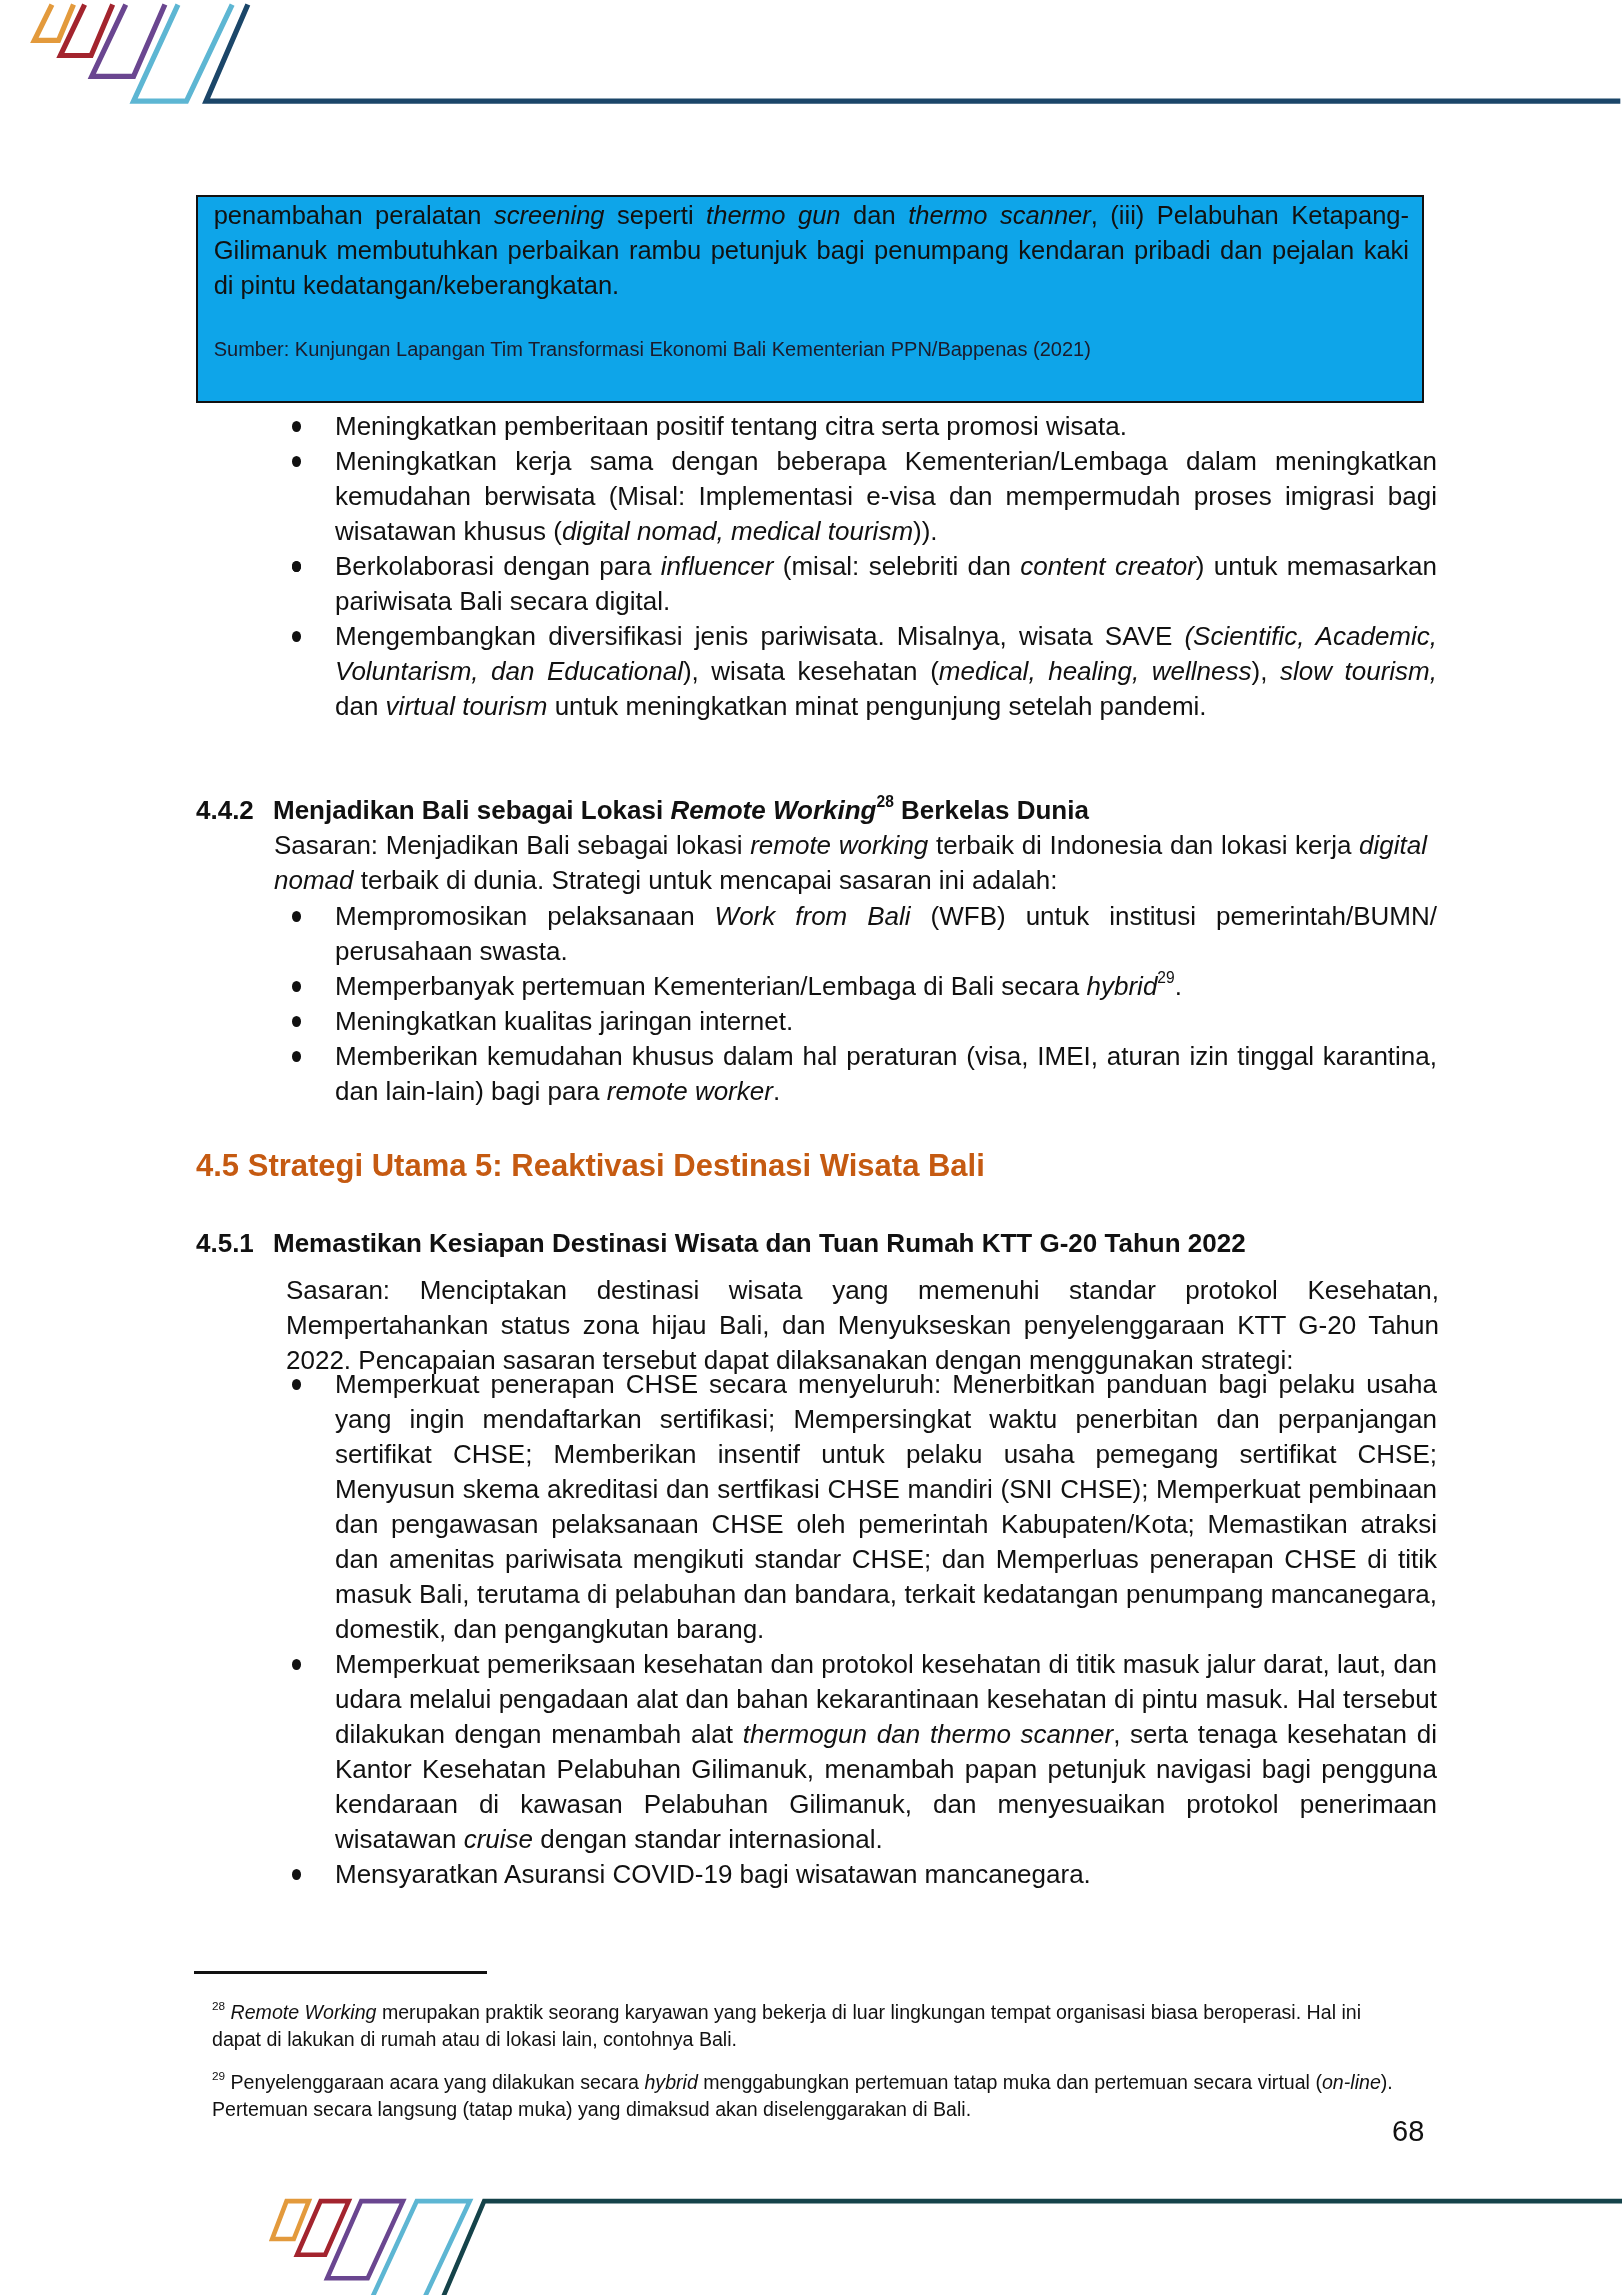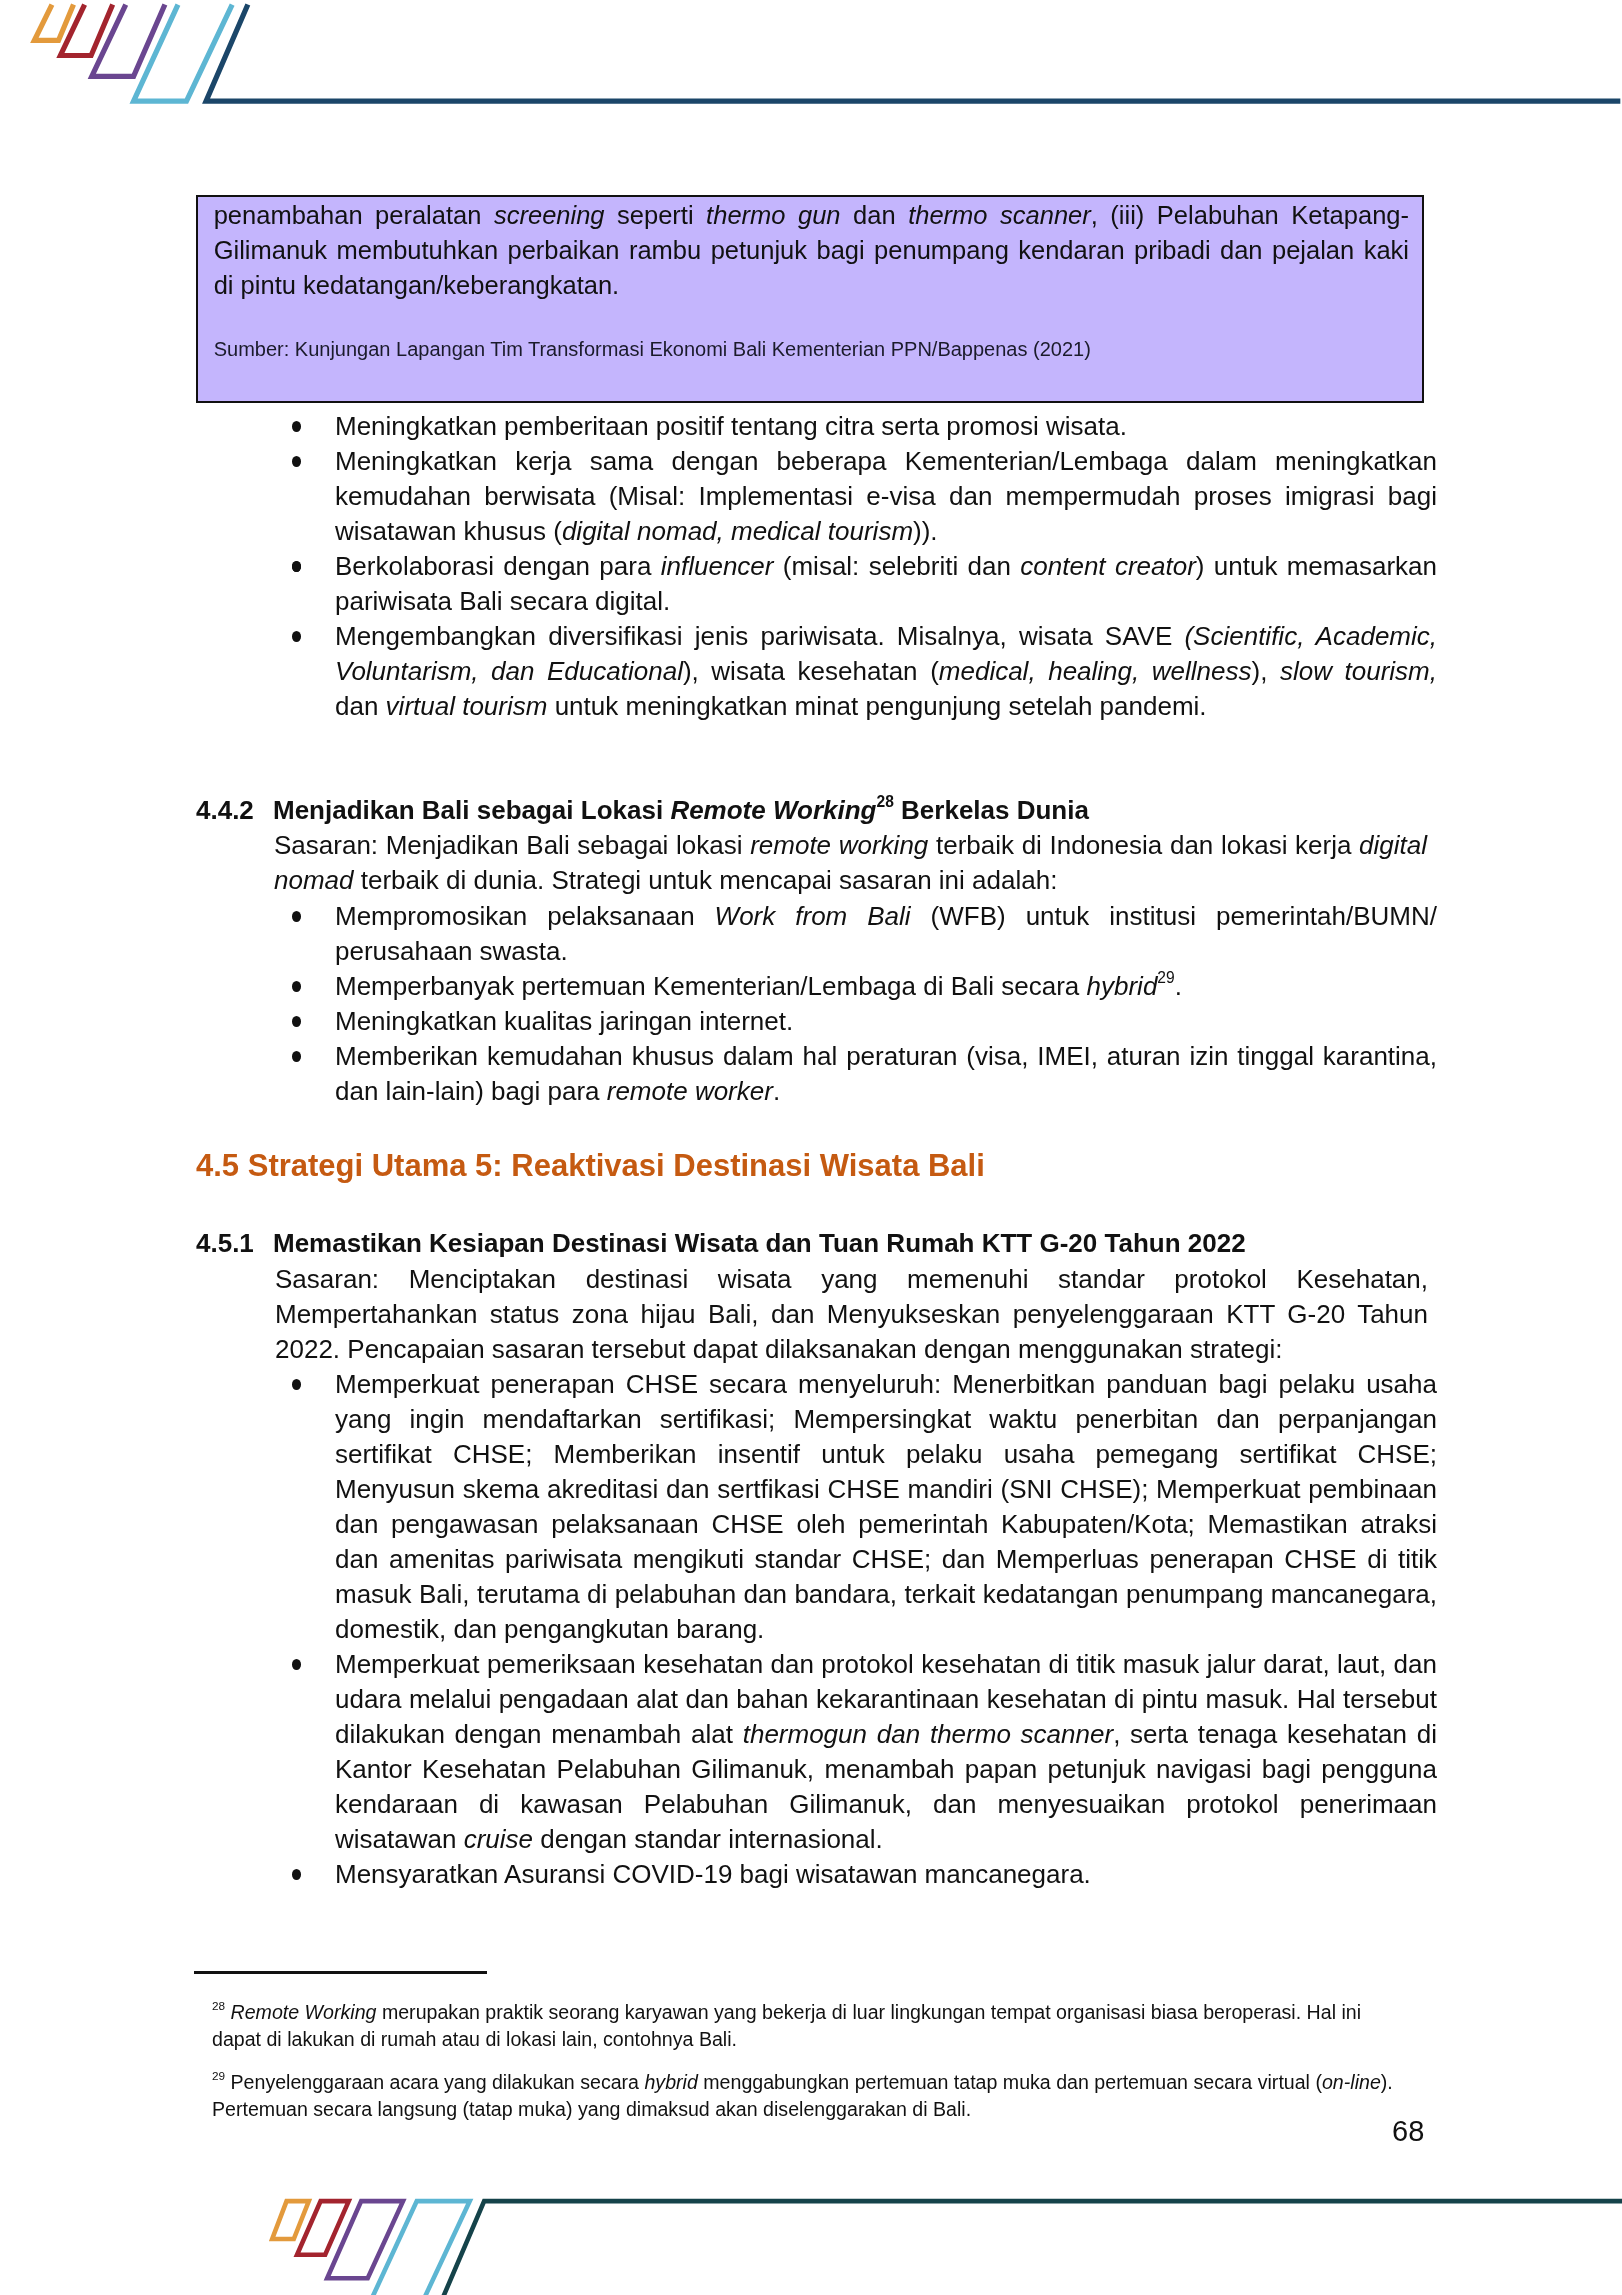--- a/index.html
+++ b/index.html
@@ -3,21 +3,21 @@
 <meta charset="utf-8">
 <style>
   html, body { margin:0; padding:0; background:#ffffff; }
   body { width:1622px; height:2295px; position:relative; overflow:hidden;
          font-family:"Liberation Sans", "DejaVu Sans", sans-serif; color:#111111; }
   .deco { position:absolute; left:0; width:1622px; pointer-events:none; }
   .deco-top { top:0; height:111px; }
   .deco-bottom { top:2186px; height:110px; }
 
   .box { position:absolute; left:196px; top:195px; width:1228px; height:208px;
-         background:#c4b5fd; border:2px solid #111111; box-sizing:border-box;
+         background:#0ea5e9; border:2px solid #111111; box-sizing:border-box;
          padding:0 13px 0 15.7px; }
   .box p { margin:0; font-size:25.5px; line-height:35px; text-align:justify; }
   .box .body-text { position:absolute; left:15.7px; right:13px; top:1.3px; }
   .box .source { position:absolute; left:15.7px; top:139px; font-size:20px; line-height:26px; color:#1b1b2b; }
   ul.bul { list-style:none; margin:1px; padding:0; position:absolute; left:291px; width:1145px; }
   ul.bul li { position:relative; padding-left:43px; font-size:26px; line-height:35px;
               text-align:justify; }
   ul.bul li .dot { position:absolute; left:0; top:12.4px; width:9.2px; height:10.5px;
                    border-radius:50%; background:#111; }
   .h3 { position:absolute; left:196px; font-weight:bold; font-size:26px; line-height:35px; white-space:nowrap; }
@@ -67,21 +67,21 @@
     <li><span class="dot"></span><span><span>Memperbanyak pertemuan Kementerian/Lembaga di Bali secara </span><i>hybrid</i><sup>29</sup><span>.</span></span></li>
     <li><span class="dot"></span><span><span>Meningkatkan kualitas jaringan internet.</span></span></li>
     <li><span class="dot"></span><span><span>Memberikan kemudahan khusus dalam hal peraturan (visa, IMEI, aturan izin tinggal karantina, dan lain-lain) bagi para </span><i>remote worker</i><span>.</span></span></li>
   </ul>
 
 <div class="h2" style="top:1146px;text-align:right;">4.5 Strategi Utama 5: Reaktivasi Destinasi Wisata Bali</div>
 
 <div class="h3" style="top:1226px;">
   <span class="num">4.5.1</span><span>Memastikan Kesiapan Destinasi Wisata dan Tuan Rumah KTT G-20 Tahun 2022</span>
 </div>
-<p class="sub" style="top:1261px; margin:1px;">Sasaran: Menciptakan destinasi wisata yang memenuhi standar protokol Kesehatan, Mempertahankan status zona hijau Bali, dan Menyukseskan penyelenggaraan KTT G-20 Tahun 2022. Pencapaian sasaran tersebut dapat dilaksanakan dengan menggunakan strategi:</p>
+<p class="sub" style="top:1261px; margin:12px;">Sasaran: Menciptakan destinasi wisata yang memenuhi standar protokol Kesehatan, Mempertahankan status zona hijau Bali, dan Menyukseskan penyelenggaraan KTT G-20 Tahun 2022. Pencapaian sasaran tersebut dapat dilaksanakan dengan menggunakan strategi:</p>
 <ul class="bul" style="top:1366px;">
     <li><span class="dot"></span><span><span>Memperkuat penerapan CHSE secara menyeluruh: Menerbitkan panduan bagi pelaku usaha yang ingin mendaftarkan sertifikasi; Mempersingkat waktu penerbitan dan perpanjangan sertifikat CHSE; Memberikan insentif  untuk pelaku usaha pemegang sertifikat CHSE; Menyusun skema akreditasi dan sertfikasi CHSE mandiri (SNI CHSE); Memperkuat pembinaan dan pengawasan pelaksanaan CHSE oleh pemerintah Kabupaten/Kota; Memastikan atraksi dan amenitas pariwisata mengikuti standar CHSE; dan Memperluas  penerapan CHSE di titik masuk Bali, terutama di pelabuhan dan bandara, terkait kedatangan penumpang mancanegara, domestik, dan pengangkutan barang.</span></span></li>
     <li><span class="dot"></span><span><span>Memperkuat pemeriksaan kesehatan dan protokol kesehatan di titik masuk jalur darat, laut, dan udara melalui pengadaan alat dan bahan kekarantinaan kesehatan di pintu masuk. Hal tersebut dilakukan dengan menambah alat </span><i>thermogun dan thermo scanner</i><span>, serta tenaga kesehatan di Kantor Kesehatan Pelabuhan Gilimanuk, menambah papan petunjuk navigasi bagi pengguna kendaraan di kawasan Pelabuhan Gilimanuk, dan menyesuaikan protokol penerimaan wisatawan </span><i>cruise</i><span> dengan standar internasional.</span></span></li>
     <li><span class="dot"></span><span><span>Mensyaratkan Asuransi COVID-19 bagi wisatawan mancanegara.</span></span></li>
   </ul>
 
 <div class="fn-rule"></div>
 <div class="footnotes">
   <p><sup>28</sup><span> </span><i>Remote Working</i><span> merupakan praktik seorang karyawan yang bekerja di luar lingkungan tempat organisasi biasa beroperasi. Hal ini dapat di lakukan di rumah atau di lokasi lain, contohnya Bali.</span></p>
   <p><sup>29</sup><span> Penyelenggaraan acara yang dilakukan secara </span><i>hybrid</i><span> menggabungkan pertemuan tatap muka dan pertemuan secara virtual (</span><i>on-line</i><span>). Pertemuan secara langsung (tatap muka) yang dimaksud akan diselenggarakan di Bali.</span></p>

